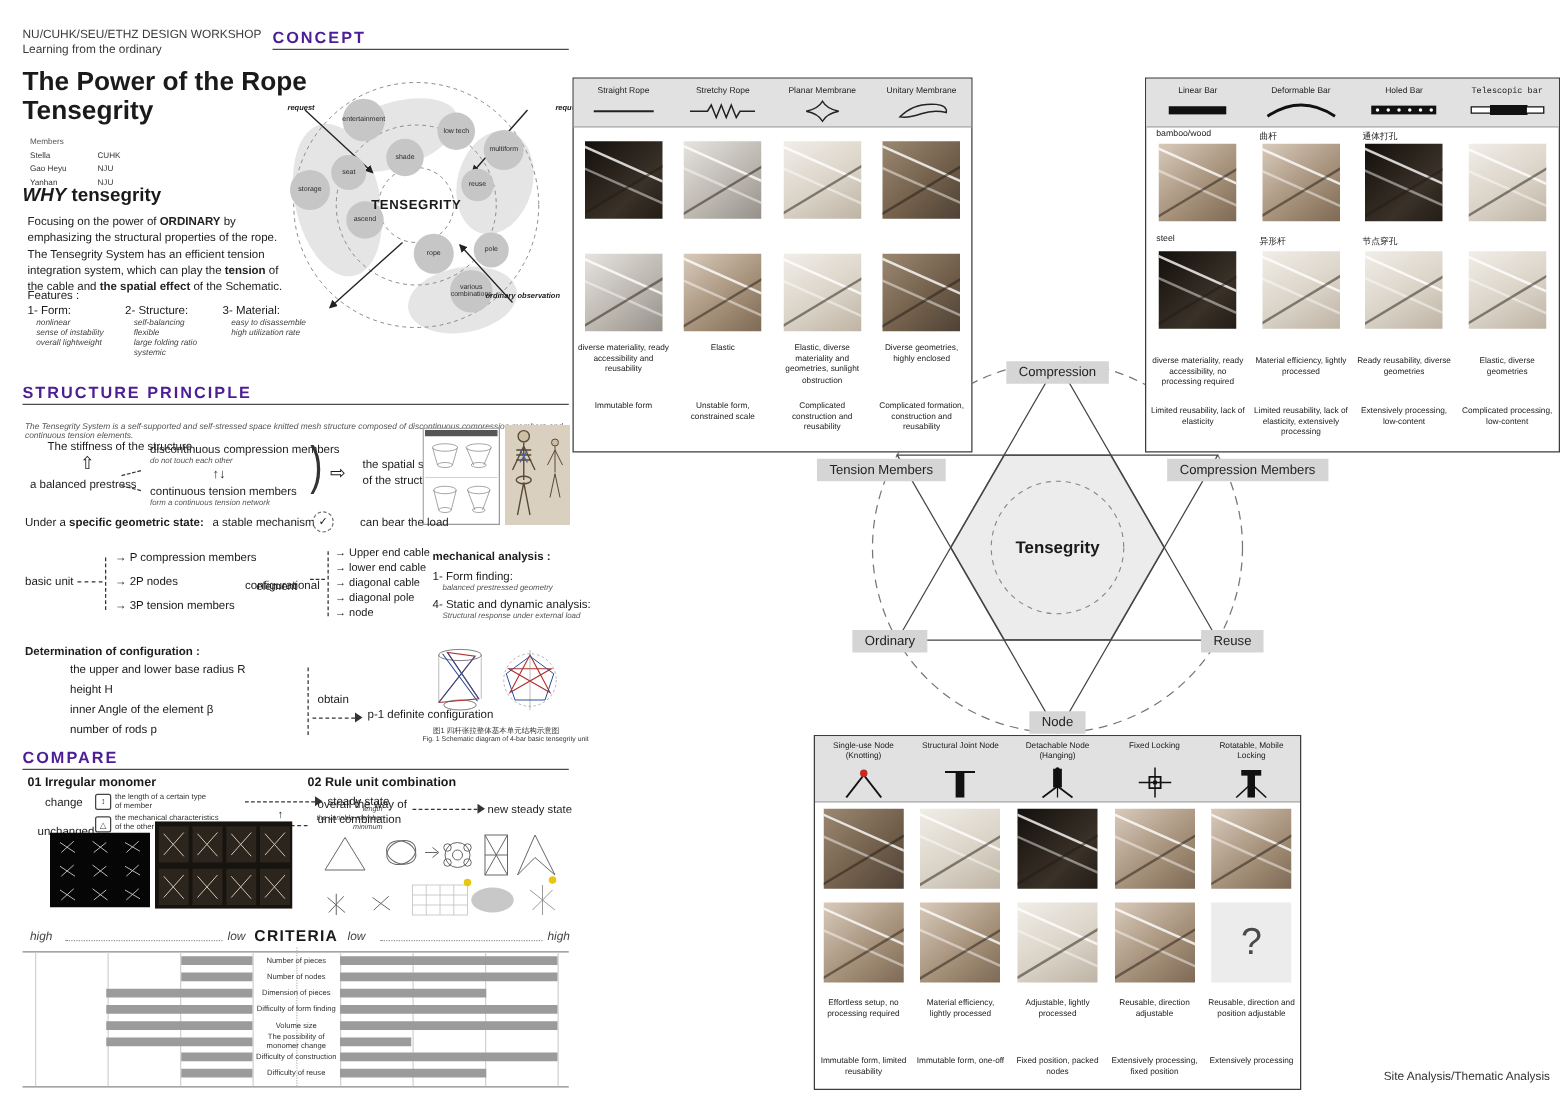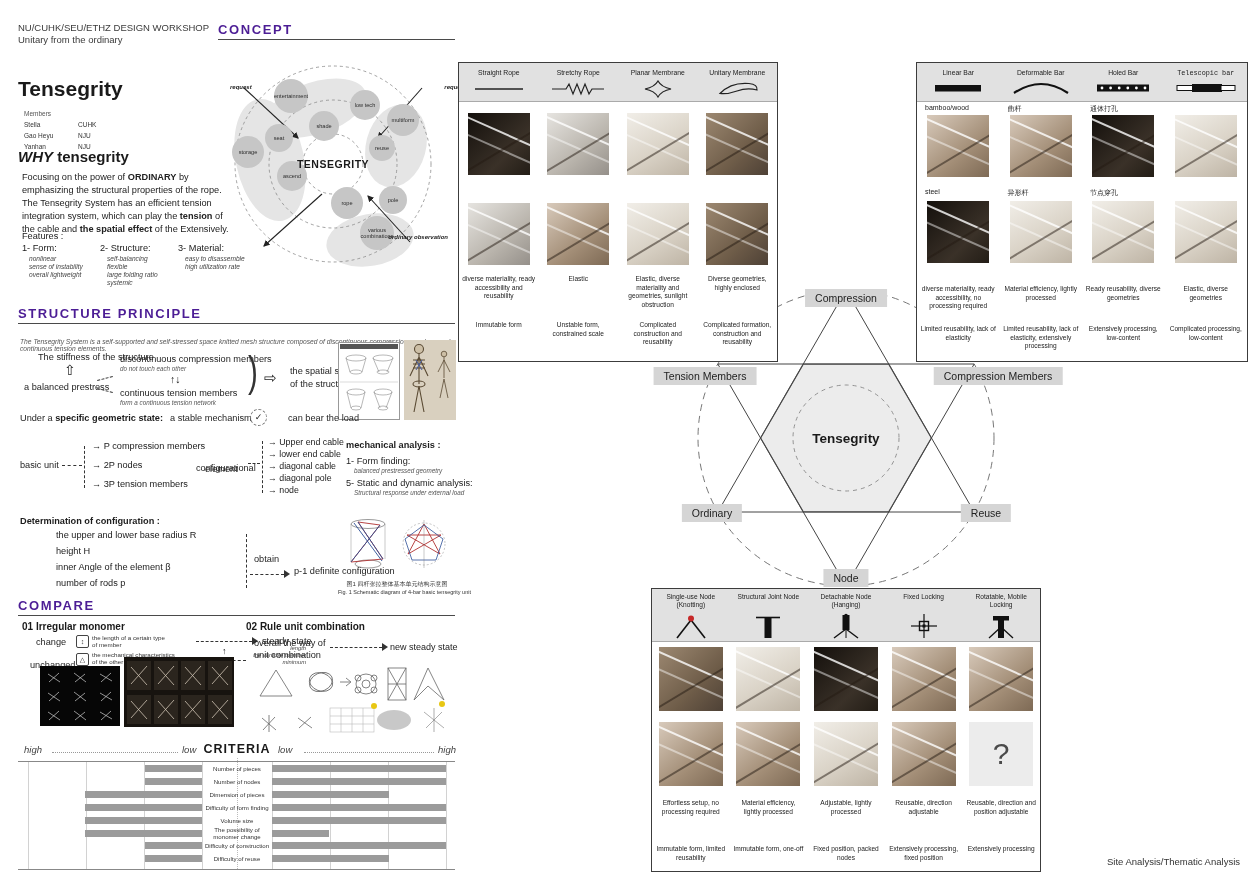--- a/index.html
+++ b/index.html
@@ -40,21 +40,21 @@
   .dashh{position:absolute;border-top:1.2px dashed #333;height:0;}
   .small-note{font-size:6.3px;font-style:italic;color:#555;}
   .flowitem{position:absolute;font-size:9.2px;color:#1d1d1d;white-space:nowrap;}
 </style>
 </head>
 <body>
 
 <div id="page">
 
   <div class="t" style="left:18px;top:22px;font-size:9.5px;color:#3a3a3a;">NU/CUHK/SEU/ETHZ DESIGN WORKSHOP</div>
-  <div class="t" style="left:18px;top:34px;font-size:9.5px;color:#3a3a3a;">Unitary from the ordinary</div>
+  <div class="t" style="left:18px;top:34px;font-size:9.5px;color:#3a3a3a;">Learning from the ordinary</div>
 
   <div class="t sec" style="left:218px;top:22px;">CONCEPT</div>
   <div class="rule" style="left:218px;top:39px;width:237px;"></div>
 
   <div id="concept" style="position:absolute;left:228px;top:48px;width:228px;height:248px;">
     <svg width="228" height="248" viewBox="0 0 228 248">
       <defs>
         <marker id="ah" markerWidth="7" markerHeight="7" refX="5" refY="3" orient="auto">
           <path d="M0 0 L6 3 L0 6 Z" fill="#222"></path>
         </marker>
@@ -83,34 +83,35 @@
         <div class="bubble" style="position: absolute; left: 119px; top: 155px; width: 32px; height: 32px;">rope</div>
         <div class="bubble" style="position: absolute; left: 165px; top: 152px; width: 28px; height: 28px;">pole</div>
         <div class="bubble" style="position: absolute; left: 149px; top: 185px; width: 34px; height: 34px;">various combinations</div>
         <div style="position: absolute; left: 2px; top: 36px; width: 60px; font-size: 6px; font-weight: bold; font-style: italic; text-align: left; white-space: normal; line-height: 1.15;">request</div>
         <div style="position: absolute; left: 178px; top: 36px; width: 60px; font-size: 6px; font-weight: bold; font-style: italic; text-align: right; white-space: normal; line-height: 1.15;">request</div>
         <div style="position: absolute; left: 160px; top: 186px; width: 60px; font-size: 6px; font-weight: bold; font-style: italic; text-align: right; white-space: normal; line-height: 1.15;">ordinary observation</div>
       </div>
     <div class="t bd" style="left:105px;top:116px;transform:translate(-50%,-50%);font-size:10.5px;letter-spacing:.5px;">TENSEGRITY</div>
   </div>
 
+  <div class="t" style="left:18px;top:54px;font-size:21px;font-weight:800;line-height:23px;">The Power of the Rope</div>
   <div class="t" style="left:18px;top:77px;font-size:21px;font-weight:800;">Tensegrity</div>
   <div class="t" style="left:24px;top:110px;font-size:6.5px;color:#555;">Members</div>
   <div id="members" style="position:absolute;left:24px;top:110px;width:140px;height:50px;">
       <div style="position: absolute; left: 0px; top: 11px; font-size: 6.5px; color: rgb(51, 51, 51);">Stella</div>
       <div style="position: absolute; left: 54px; top: 11px; font-size: 6.5px; color: rgb(51, 51, 51);">CUHK</div>
       <div style="position: absolute; left: 0px; top: 22px; font-size: 6.5px; color: rgb(51, 51, 51);">Gao Heyu</div>
       <div style="position: absolute; left: 54px; top: 22px; font-size: 6.5px; color: rgb(51, 51, 51);">NJU</div>
       <div style="position: absolute; left: 0px; top: 33px; font-size: 6.5px; color: rgb(51, 51, 51);">Yanhan</div>
       <div style="position: absolute; left: 54px; top: 33px; font-size: 6.5px; color: rgb(51, 51, 51);">NJU</div>
     </div>
   <div class="t" style="left:18px;top:148px;font-size:15px;font-weight:800;"><span class="it">WHY</span><span> tensegrity</span></div>
   <div class="wrap" style="left:22px;top:171px;width:214px;font-size:9.2px;line-height:1.42;color:#222;">
     <span>Focusing on the power of </span><span class="bd">ORDINARY</span><span> by emphasizing the structural properties of the rope.</span>
-    <span>The Tensegrity System has an efficient tension integration system, which can play the </span><span class="bd">tension</span><span> of the cable and </span><span class="bd">the spatial effect</span><span> of the Extensively.</span>
+    <span>The Tensegrity System has an efficient tension integration system, which can play the </span><span class="bd">tension</span><span> of the cable and </span><span class="bd">the spatial effect</span><span> of the Schematic.</span>
   </div>
   <div class="t" style="left:22px;top:231px;font-size:9.2px;">Features :</div>
   <div id="features" style="position:absolute;left:22px;top:243px;width:234px;height:55px;">
       <div style="position: absolute; left: 0px; top: 0px; font-size: 9.2px;">1- Form:</div>
       <div style="position: absolute; left: 7px; top: 12px; font-size: 6.6px; font-style: italic; color: rgb(68, 68, 68);">nonlinear</div>
       <div style="position: absolute; left: 7px; top: 20px; font-size: 6.6px; font-style: italic; color: rgb(68, 68, 68);">sense of instability</div>
       <div style="position: absolute; left: 7px; top: 28px; font-size: 6.6px; font-style: italic; color: rgb(68, 68, 68);">overall lightweight</div>
       <div style="position: absolute; left: 78px; top: 0px; font-size: 9.2px;">2- Structure:</div>
       <div style="position: absolute; left: 85px; top: 12px; font-size: 6.6px; font-style: italic; color: rgb(68, 68, 68);">self-balancing</div>
       <div style="position: absolute; left: 85px; top: 20px; font-size: 6.6px; font-style: italic; color: rgb(68, 68, 68);">flexible</div>
@@ -192,21 +193,21 @@
 
   <div class="flowitem" style="left:196px;top:452px;margin-top:11px;">configurational</div>
   <div class="flowitem" style="left:205px;top:464px;">element</div>
   <div class="dashh" style="left:248px;top:463px;width:12px;"></div>
   <div class="dashv" style="left:262px;top:441px;height:52px;"></div>
   <div id="config-items"></div>
 
   <div class="flowitem bd" style="left:346px;top:440px;">mechanical analysis :</div>
   <div class="flowitem" style="left:346px;top:456px;">1- Form finding:</div>
   <div class="t small-note" style="left:354px;top:467px;">balanced prestressed geometry</div>
-  <div class="flowitem" style="left:346px;top:478px;">5- Static and dynamic analysis:</div>
+  <div class="flowitem" style="left:346px;top:478px;">4- Static and dynamic analysis:</div>
   <div class="t small-note" style="left:354px;top:489px;">Structural response under external load</div>
 
   <div class="flowitem bd" style="left:20px;top:516px;">Determination of configuration :</div>
   <div id="determination-items"></div>
   <div class="dashv" style="left:246px;top:534px;height:54px;"></div>
   <div class="flowitem" style="left:254px;top:554px;">obtain</div>
   <div class="dash-arrow" style="left:250px;top:574px;width:34px;"></div>
   <div class="flowitem" style="left:294px;top:566px;">p-1 definite configuration</div>
 
   <div style="position:absolute;left:338px;top:512px;">

